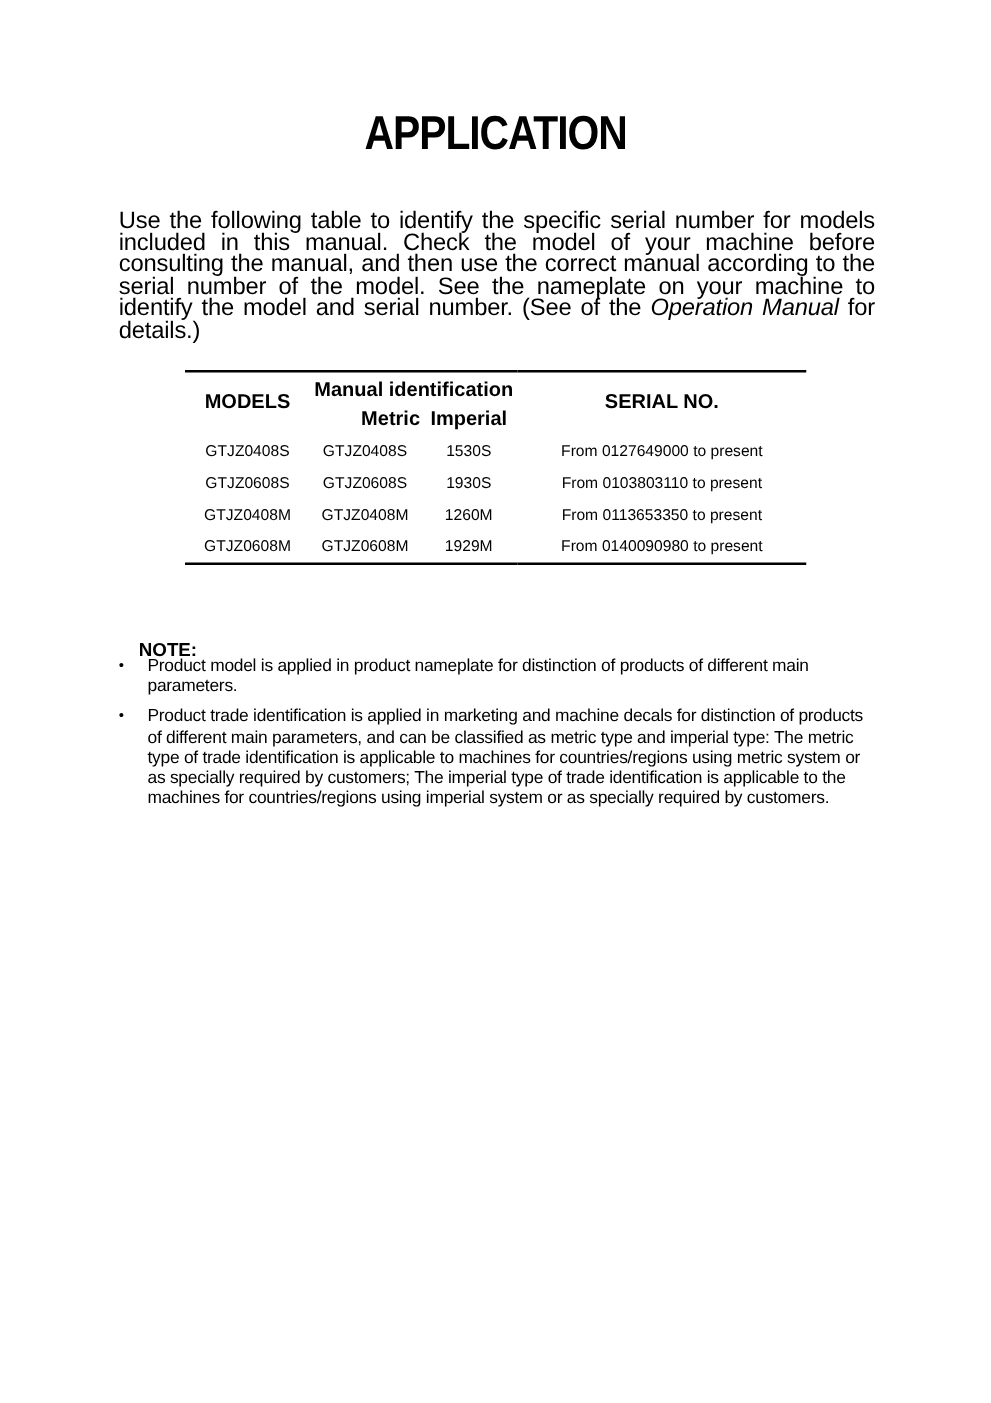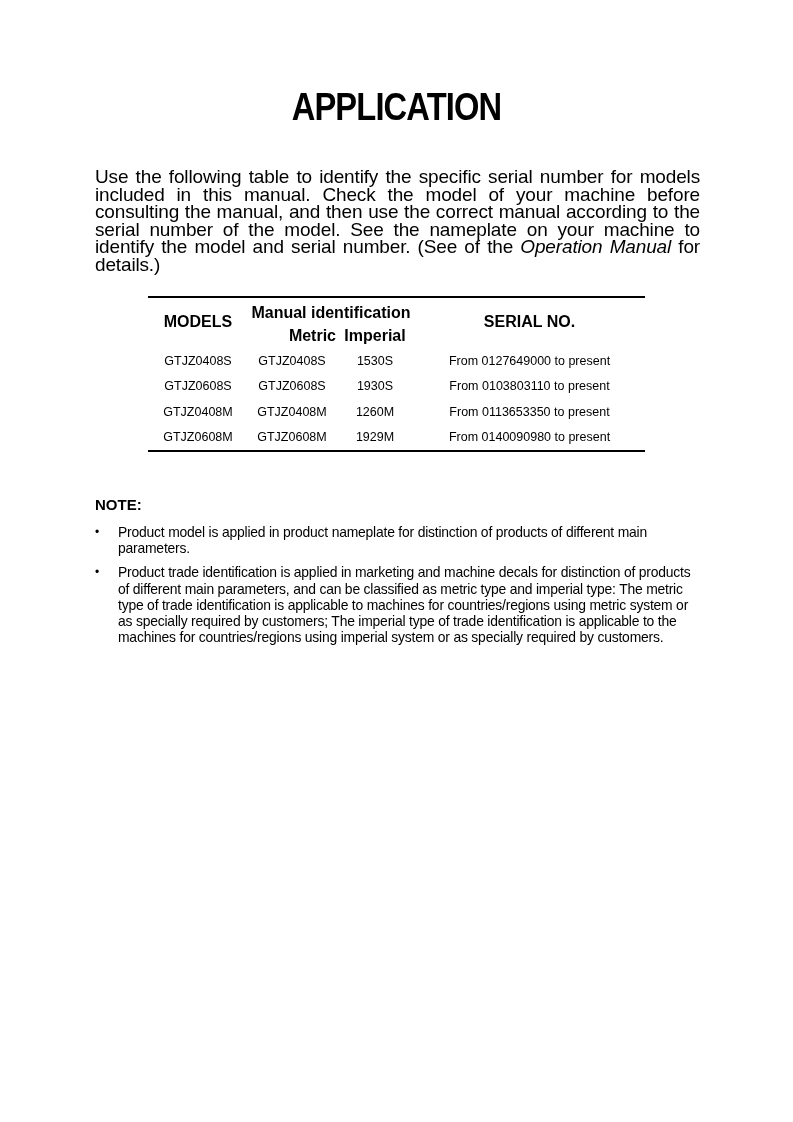--- a/index.html
+++ b/index.html
@@ -21,21 +21,21 @@
   th { font-weight:bold; font-size:16px; }
   td, th { text-align:center; padding:0; }
   .hdr1 th { height:24px; vertical-align:bottom; padding-bottom:2px; }
   .hdr2 th { height:24px; vertical-align:middle; }
   tbody td { height:25.5px; vertical-align:middle; }
   .c-model { width:100px; }
   .c-metric { width:88px;text-align:right; }
   .c-imp { width:78px; }
   .c-serial { width:231px; }
   .note-title {
-    position:absolute; top:496px; left:95px; font-weight:bold; font-size:15px; margin:0;
+    position:absolute; top:496px; left:95px; font-weight:bold; font-size:15px; margin:16px;
   }
   .notes { position:absolute; top:524px; left:95px; width:605px; margin:0; padding:0; list-style:none; }
   .notes li { position:relative; padding-left:23px; font-size:13.9px; line-height:16.2px; margin-bottom:8px; letter-spacing:-0.2px; }
   .bullet { position:absolute; left:0; top:0; font-size:12px; }
 </style>
 </head>
 <body>
 
 <h1 class="title">APPLICATION</h1>
 

